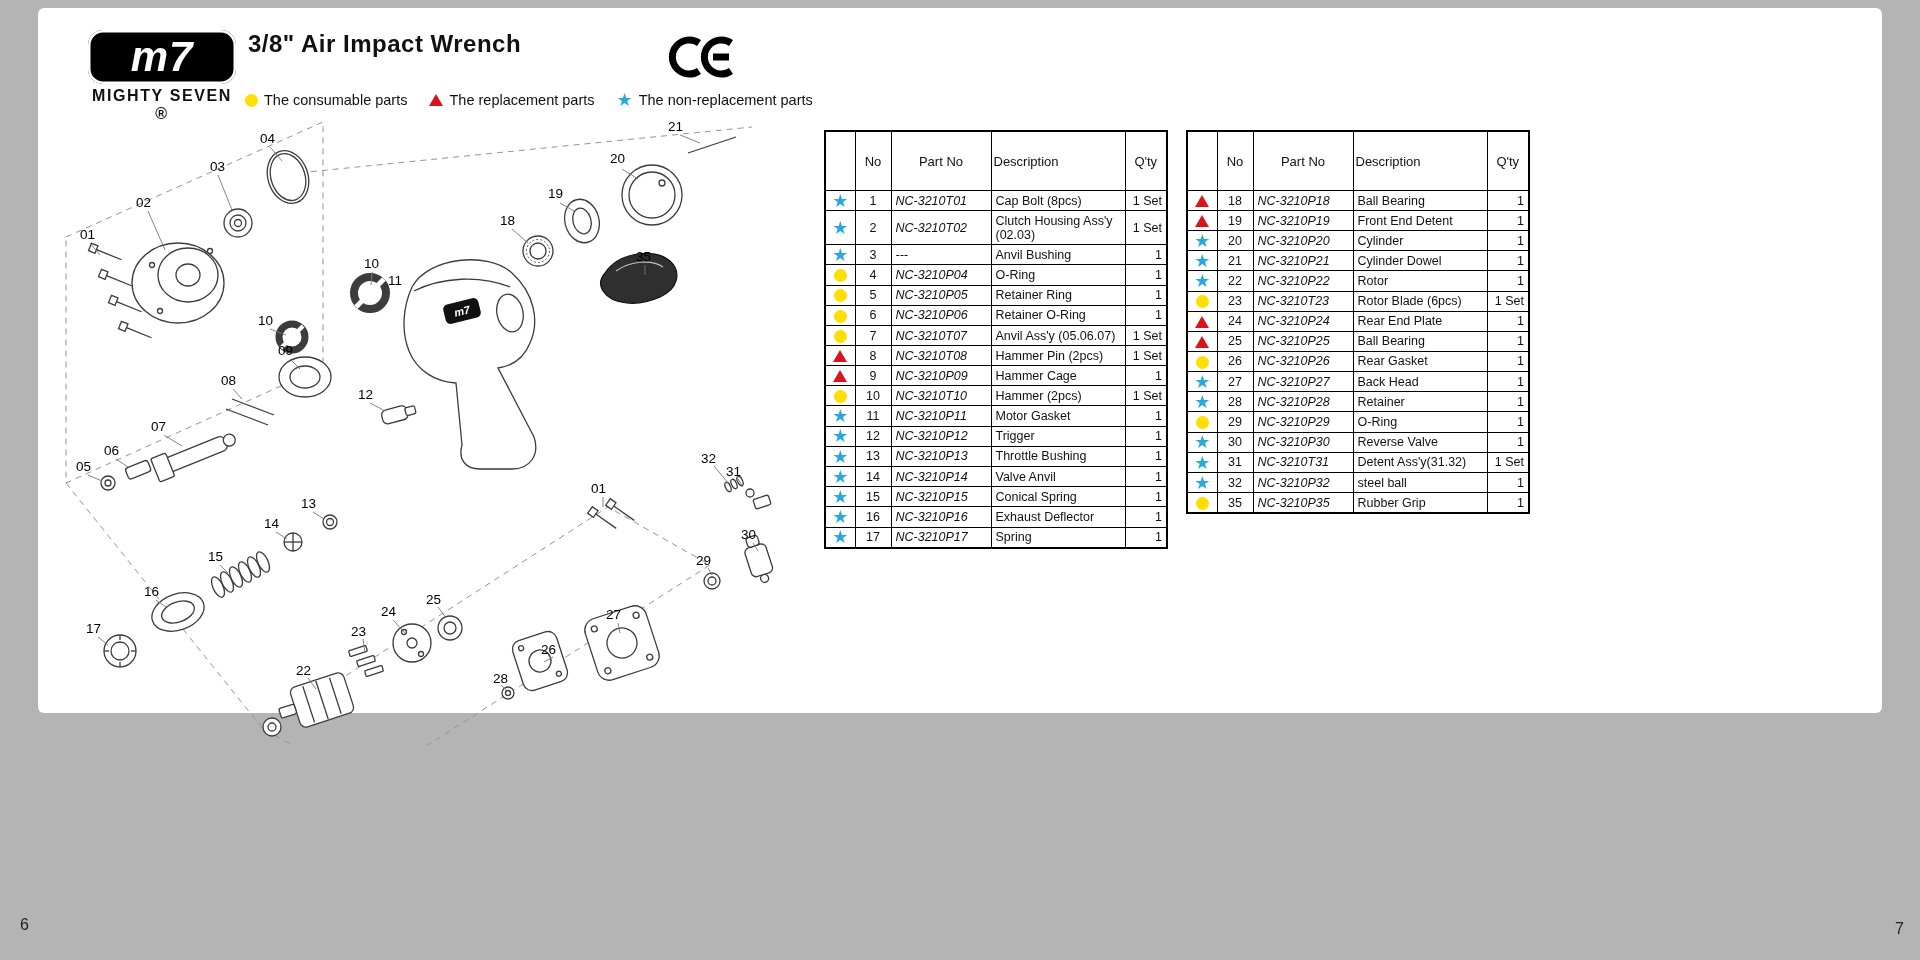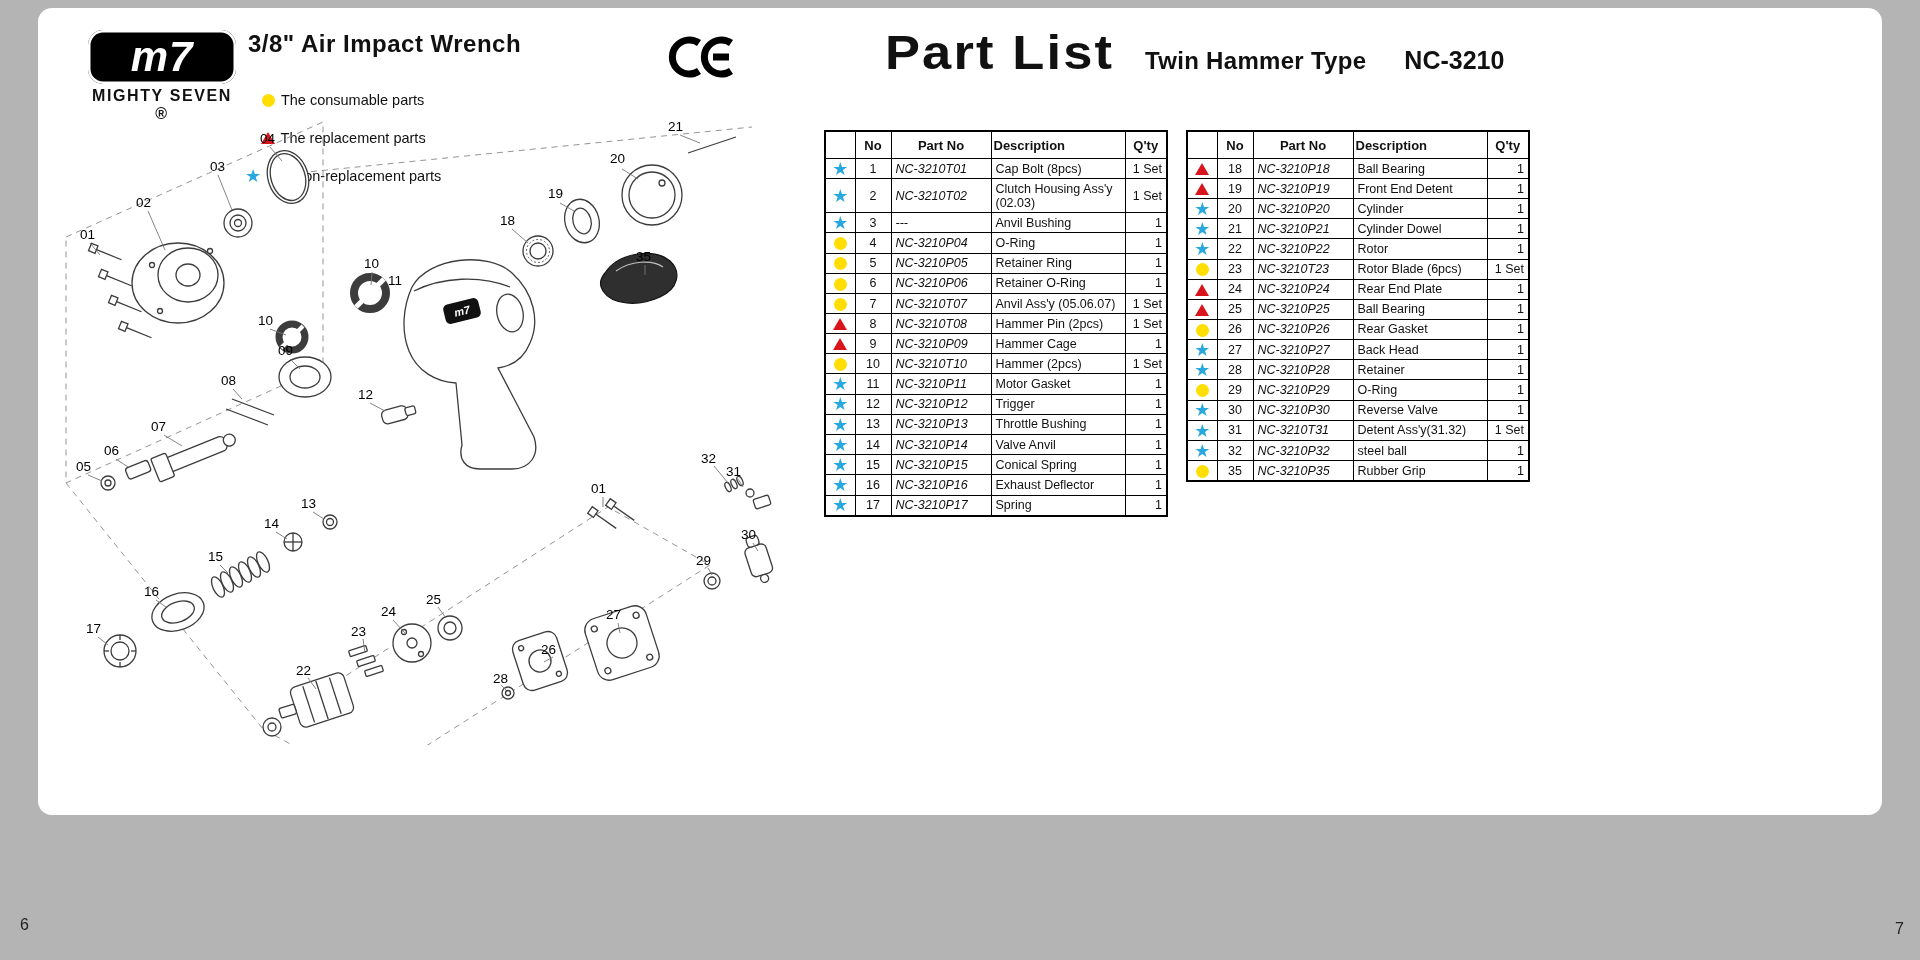--- a/index.html
+++ b/index.html
@@ -2,59 +2,59 @@
 <html><head>
 <meta charset="utf-8">
 <style>
   html,body{margin:0;padding:0;}
   body{
     width:1920px;height:960px;position:relative;overflow:hidden;
     background:#b4b4b4;
     font-family:"Liberation Sans",sans-serif;color:#111;
   }
   .page{
-    position:absolute;left:38px;top:8px;width:1844px;height:807px;
-    background:#fff;border-radius:14px;
+    position:absolute;left:38px;top:8px;width:1844px;height:705px;
+    background:#fff;border-radius:6px;
   }
   .page-num{position:absolute;font-size:16px;color:#222;}
   #pn-left{left:20px;bottom:26px;}
   #pn-right{right:16px;bottom:22px;}
 
   
   .m7logo{position:absolute;left:50px;top:22px;width:148px;text-align:center;}
   .m7box{
     background:#000;color:#fff;width:148px;height:54px;border-radius:15px;
     display:flex;align-items:center;justify-content:center;
     font-weight:bold;font-style:italic;font-size:42px;letter-spacing:1px;
     box-shadow:inset 0 0 0 2.5px #fff;
   }
   .m7sub{font-size:16px;font-weight:bold;letter-spacing:1.6px;margin-top:3px;}
   .title-block{position:absolute;left:210px;top:22px;line-height:1.2;}
   .title-block .t1{font-size:24px;font-weight:bold;letter-spacing:.5px;}
   .title-block .t2{font-size:24px;font-weight:bold;letter-spacing:.5px;}
   .ce{position:absolute;left:627px;top:27px;}
-  .legend{position:absolute;left:207px;top:84px;display:flex;gap:22px;align-items:center;flex-direction:column;}
+  .legend{position:absolute;left:207px;top:84px;display:flex;gap:22px;align-items:center;}
   .legend .item{display:flex;align-items:center;gap:6px;font-size:14.5px;}
 
   
   .mk{display:inline-block;vertical-align:middle;}
   .mk-c{width:13px;height:13px;border-radius:50%;background:#ffde00;}
   .mk-r{width:0;height:0;border-left:7px solid transparent;border-right:7px solid transparent;border-bottom:12.5px solid #d8151d;}
   .mk-s{color:#29a8e0;font-size:18px;line-height:13px;width:auto;height:auto;}
 
   
   .plist-head{position:absolute;left:847px;top:16px;display:flex;align-items:baseline;}
   .plist-title{font-size:49px;font-weight:bold;letter-spacing:2px;transform:scaleX(1.07);transform-origin:left bottom;}
   .plist-sub{font-size:24px;font-weight:bold;margin-left:46px;letter-spacing:.3px;}
   .plist-model{font-size:25px;font-weight:bold;margin-left:38px;}
 
   
   .part-table{border-collapse:collapse;position:absolute;background:#fff;border:2px solid #000;}
   .part-table th,.part-table td{border:1px solid #000;}
-  .part-table th{font-weight:bold;font-size:13px;padding:3px 2px;height:20px;}
+  .part-table th{font-weight:normal;font-size:13px;padding:19px 2px;height:20px;}
   .part-table td{font-size:12.5px;padding:2.5px 4px;}
   .th-ds{text-align:left;padding-left:5px;}
   .c-mk{text-align:center;}
   .c-no{text-align:center;}
   .c-pn{text-align:left;font-size:12px;white-space:nowrap;font-style:italic;}
   .c-ds{text-align:left;}
   .c-qt{text-align:right;font-size:12px;white-space:nowrap;}
   #table-0{left:786px;top:122px;}
   #table-1{left:1148px;top:122px;}
 
@@ -99,25 +99,20 @@
     <div class="item">
       <span class="mk mk-r"></span>
       <span>The replacement parts</span>
     </div>
     <div class="item">
       <span class="mk mk-s">★</span>
       <span>The non-replacement parts</span>
     </div>
   </div>
 
-  <div class="plist-head">
-    <span class="plist-title">Part List</span>
-    <span class="plist-sub">Twin Hammer Type</span>
-    <span class="plist-model">NC-3210</span>
-  </div>
 
   <table class="part-table" id="table-0">
     <colgroup>
         <col style="width:30px">
         <col style="width:36px">
         <col style="width:100px">
         <col style="width:134px">
         <col style="width:42px">
       </colgroup>
     <thead>

